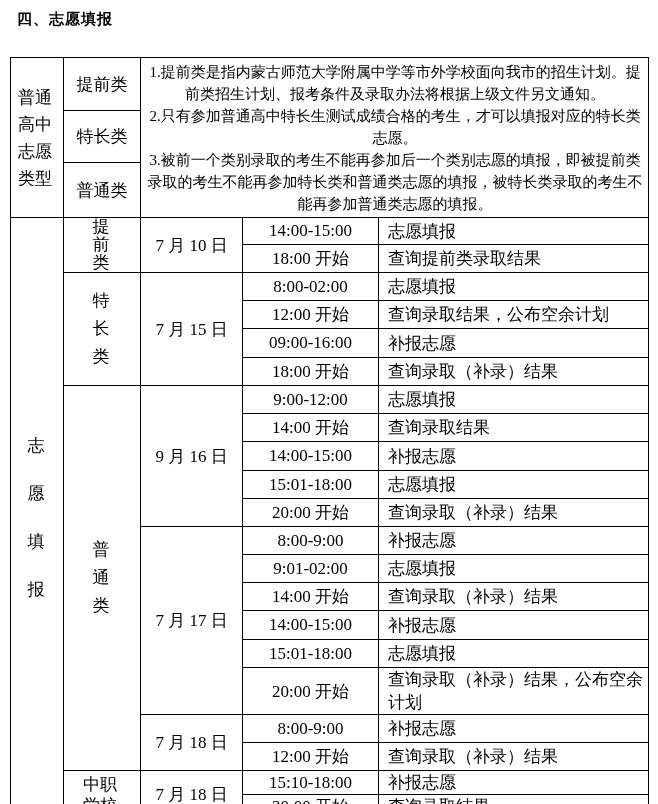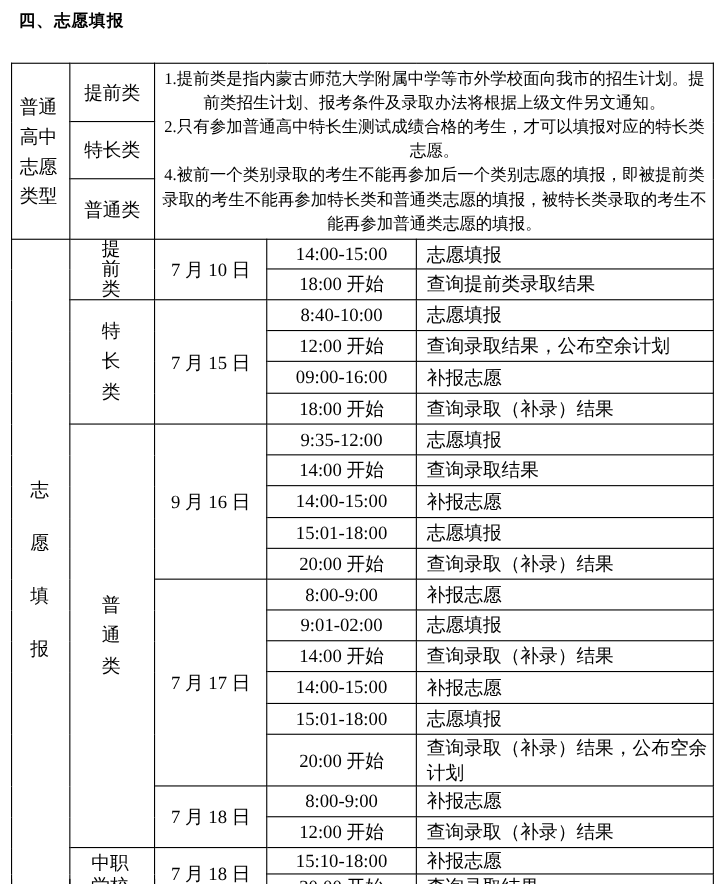--- a/index.html
+++ b/index.html
@@ -51,21 +51,21 @@
 
   <tbody>
       <tr style="height:53px">
     <td rowspan="3">
       <div class="vert vw2 lh27">普通高中志愿类型</div>
     </td>
     <td class="cat1">提前类</td>
     <td rowspan="3" colspan="3" class="notes">
       <p>1.提前类是指内蒙古师范大学附属中学等市外学校面向我市的招生计划。提前类招生计划、报考条件及录取办法将根据上级文件另文通知。</p>
       <p>2.只有参加普通高中特长生测试成绩合格的考生，才可以填报对应的特长类志愿。</p>
-      <p>4.被前一个类别录取的考生不能再参加后一个类别志愿的填报，即被提前类录取的考生不能再参加特长类和普通类志愿的填报，被特长类录取的考生不能再参加普通类志愿的填报。</p>
+      <p>3.被前一个类别录取的考生不能再参加后一个类别志愿的填报，即被提前类录取的考生不能再参加特长类和普通类志愿的填报，被特长类录取的考生不能再参加普通类志愿的填报。</p>
     </td>
   </tr>
   <tr style="height:52px">
     <td class="cat1">特长类</td>
   </tr>
   <tr style="height:55px">
     <td class="cat1">普通类</td>
   </tr>
 
   <tr style="height:27px">
@@ -82,42 +82,42 @@
   <tr style="height:28px">
     <td class="time">18:00 开始</td>
     <td class="act">查询提前类录取结果</td>
   </tr>
 
   <tr style="height:28px">
     <td rowspan="4">
       <div class="vert vw1 lh28">特长类</div>
     </td>
     <td rowspan="4" class="date">7 月 15 日</td>
-    <td class="time">8:40-10:00</td>
+    <td class="time">8:00-02:00</td>
     <td class="act">志愿填报</td>
   </tr>
   <tr style="height:28px">
     <td class="time">12:00 开始</td>
     <td class="act">查询录取结果，公布空余计划</td>
   </tr>
   <tr style="height:29px">
     <td class="time">09:00-16:00</td>
     <td class="act">补报志愿</td>
   </tr>
   <tr style="height:28px">
     <td class="time">18:00 开始</td>
     <td class="act">查询录取（补录）结果</td>
   </tr>
 
   <tr style="height:28px">
     <td rowspan="13">
       <div class="vert vw1 lh28">普通类</div>
     </td>
     <td rowspan="5" class="date">9 月 16 日</td>
-    <td class="time">9:35-12:00</td>
+    <td class="time">9:00-12:00</td>
     <td class="act">志愿填报</td>
   </tr>
   <tr style="height:28px">
     <td class="time">14:00 开始</td>
     <td class="act">查询录取结果</td>
   </tr>
   <tr style="height:29px">
     <td class="time">14:00-15:00</td>
     <td class="act">补报志愿</td>
   </tr>

